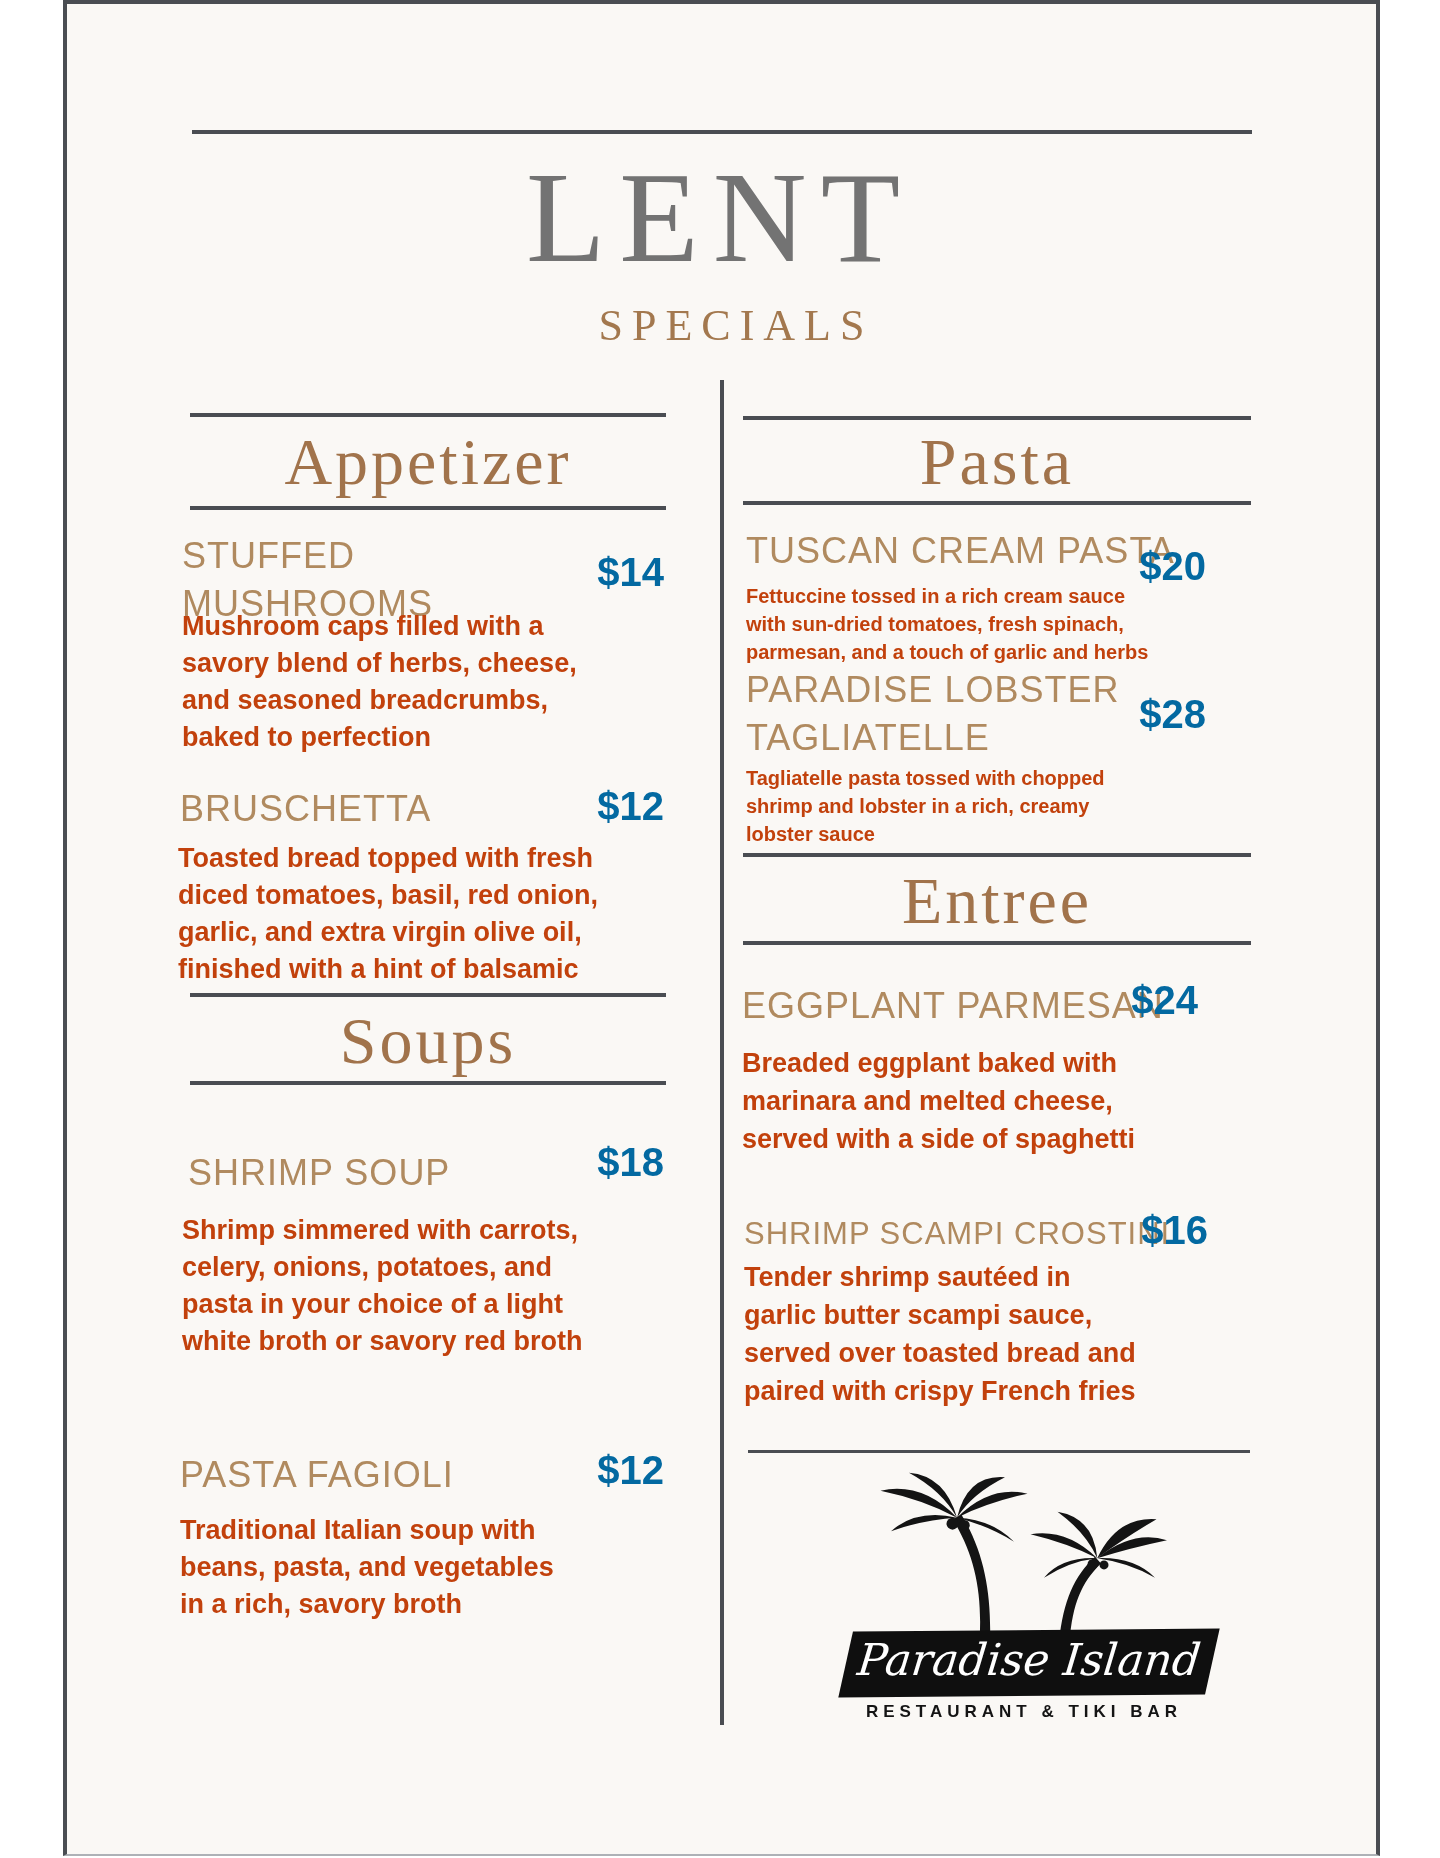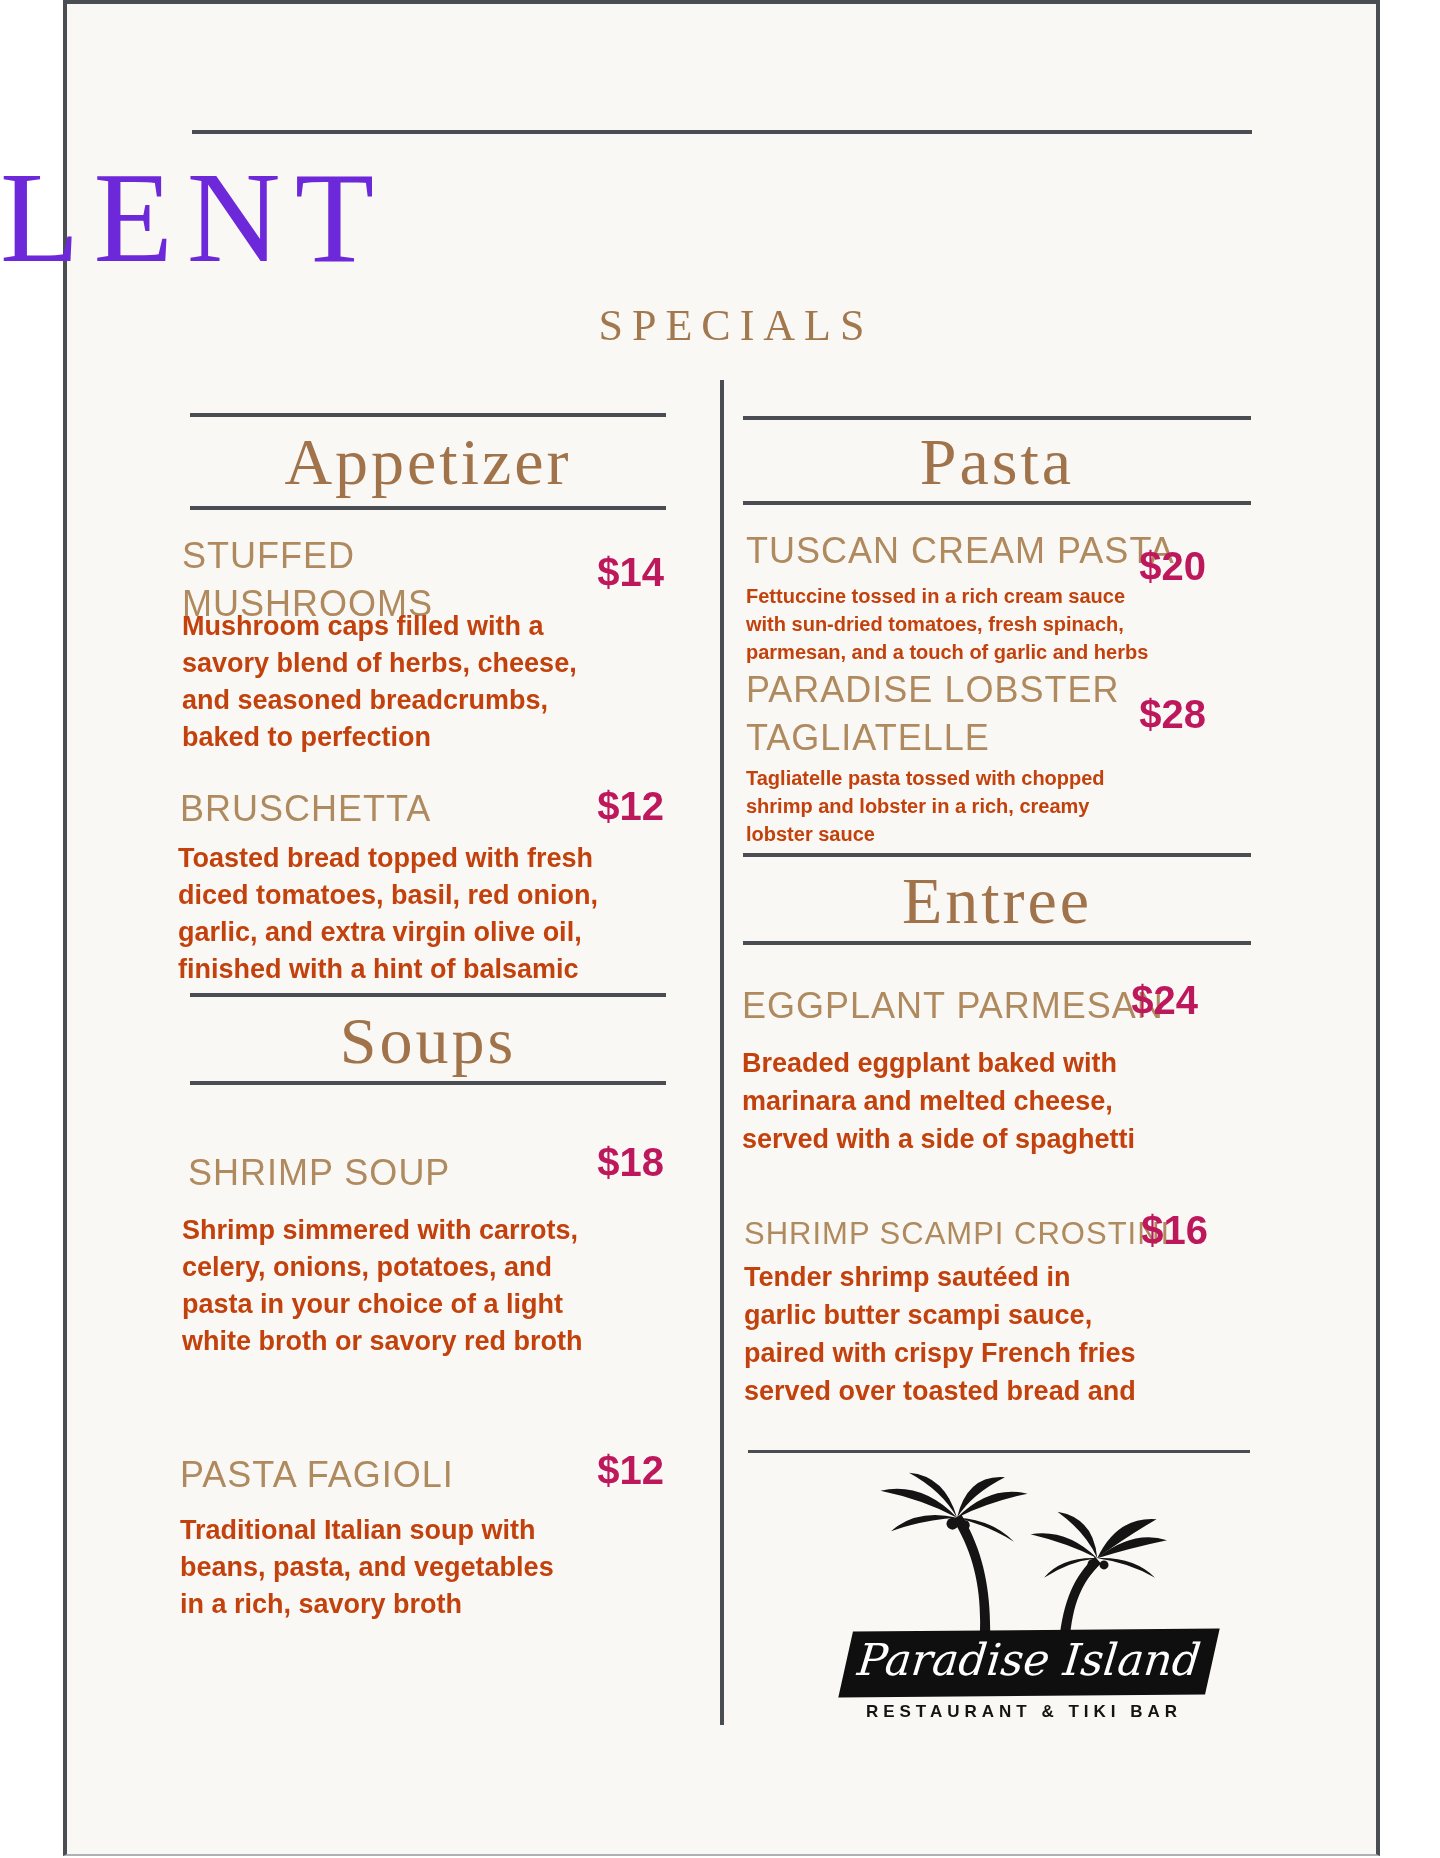--- a/index.html
+++ b/index.html
@@ -2,33 +2,33 @@
 <html><head>
 <meta charset="utf-8">
 <style>
   html,body{margin:0;padding:0;background:#ffffff;}
   .page{position:relative;width:1440px;height:1858px;background:#ffffff;overflow:hidden;
         font-family:"Liberation Sans",sans-serif;}
   .panel{position:absolute;left:63px;top:0;width:1317px;height:1856px;box-sizing:border-box;
          background:#faf8f5;border:4px solid #4a4d52;border-bottom:2px solid #aeb1b6;}
   .rule{position:absolute;height:4px;background:#4a4d52;}
   .rule.thin{height:3px;}
-  .big-title{position:absolute;left:0;width:1440px;
-             font-family:"Liberation Serif",serif;color:#6d28d9;
+  .big-title{position:absolute;left:0;width:1440px;text-align:center;
+             font-family:"Liberation Serif",serif;color:#737373;
              font-size:130px;line-height:1;letter-spacing:14px;}
   .subtitle{position:absolute;left:0;width:1440px;text-align:center;
             font-family:"Liberation Serif",serif;color:#a3784e;
             font-size:44px;line-height:1;letter-spacing:9px;padding-left:16px;}
   .sec-head{position:absolute;text-align:center;font-family:"Liberation Serif",serif;
             color:#a1734b;font-size:66px;line-height:76px;letter-spacing:3px;}
   .item-name{position:absolute;color:#b08a5f;font-size:36px;line-height:41px;
              letter-spacing:1px;white-space:nowrap;}
   .item-name.two{line-height:48px;}
   .item-name.small{font-size:31px;}
-  .price{position:absolute;color:#be185d;font-weight:bold;font-size:40px;
+  .price{position:absolute;color:#0369a1;font-weight:bold;font-size:40px;
          line-height:1;text-align:right;}
   .desc{position:absolute;color:#c2410c;font-weight:bold;font-size:27px;
         line-height:37px;white-space:nowrap;}
   .desc.sm{font-size:20px;line-height:28px;}
   .desc.lh38{line-height:38px;}
   .vdivider{position:absolute;width:4px;background:#4a4d52;}
   .logo-banner{position:absolute;left:846px;top:1630px;width:366px;height:66px;
                background:#0f0f0f;transform:skewX(-13deg) rotate(-0.5deg);}
   .logo-script{position:absolute;left:846px;top:1628px;width:366px;height:66px;
                text-align:center;line-height:64px;color:#ffffff;
@@ -130,22 +130,22 @@
     <div>Breaded eggplant baked with</div>
     <div>marinara and melted cheese,</div>
     <div>served with a side of spaghetti</div>
   </div>
 
   <div class="item-name small" style="left:744px;top:1213px;">SHRIMP SCAMPI CROSTINI</div>
   <div class="price" style="left:748px;top:1210px;width:460px;">$16</div>
   <div class="desc lh38" style="left:744px;top:1258px;">
     <div>Tender shrimp sautéed in</div>
     <div>garlic butter scampi sauce,</div>
+    <div>served over toasted bread and</div>
     <div>paired with crispy French fries</div>
-    <div>served over toasted bread and</div>
   </div>
 
   <div class="rule thin" style="left:748px;top:1450px;width:502px;"></div>
 
   <svg class="palms" width="300" height="170" viewBox="0 0 400 225">
     <g fill="#141414" stroke="none">
 
       <path d="M146,225 C150,160 140,110 110,62 L122,56 C152,106 162,160 160,225 Z"></path>
 
       <path d="M116,60 Q70,12 14,24 Q72,36 116,60 Z"></path>

